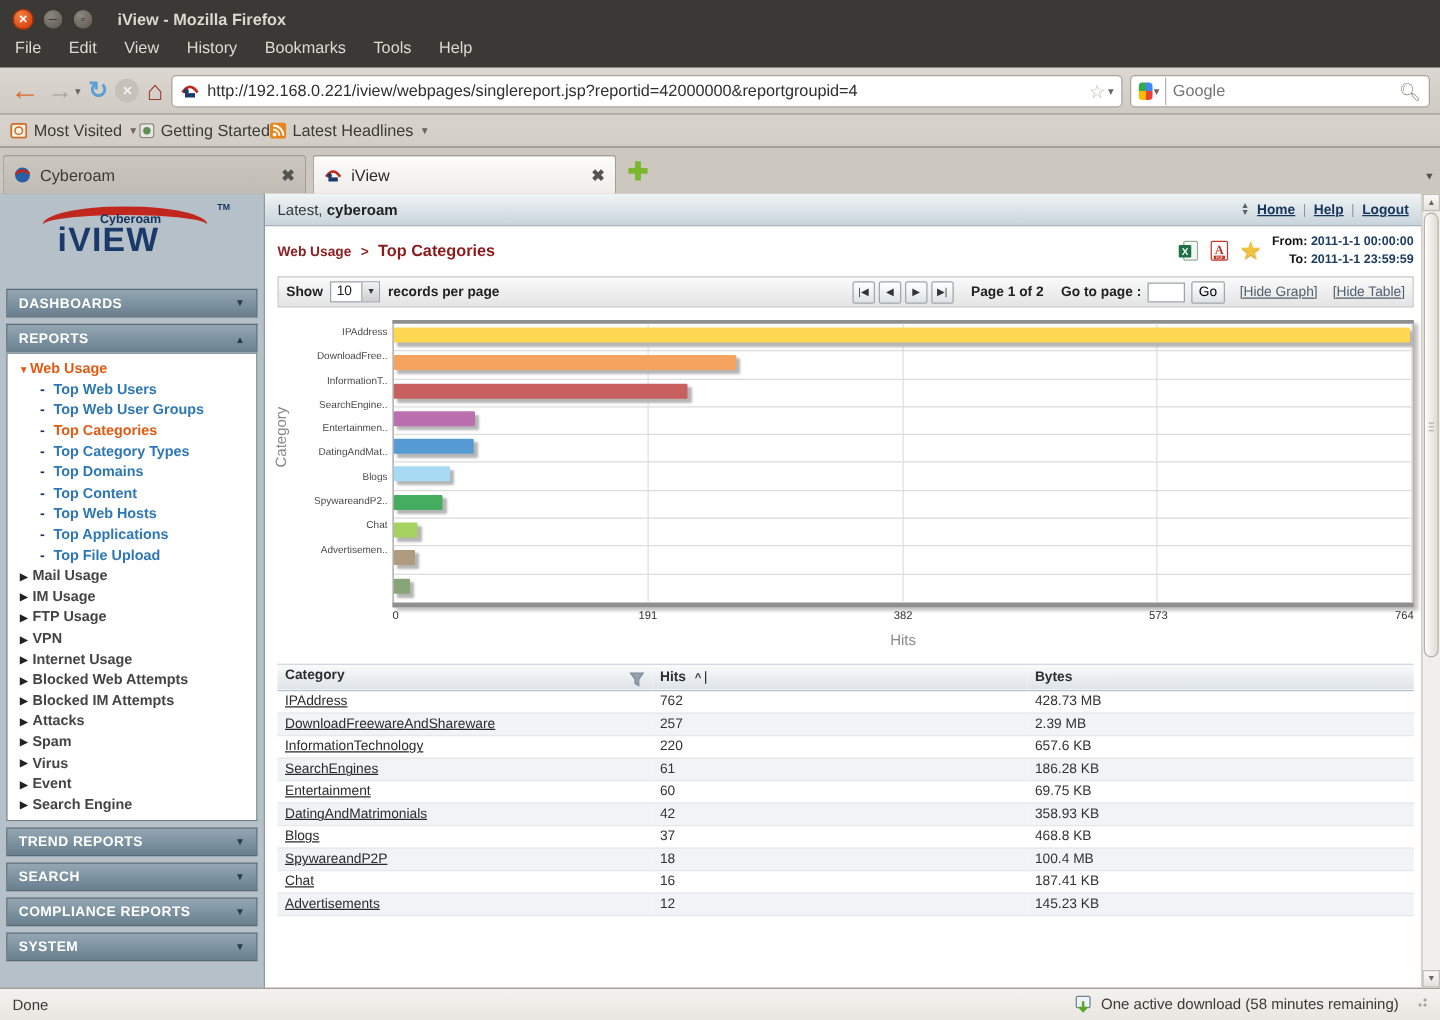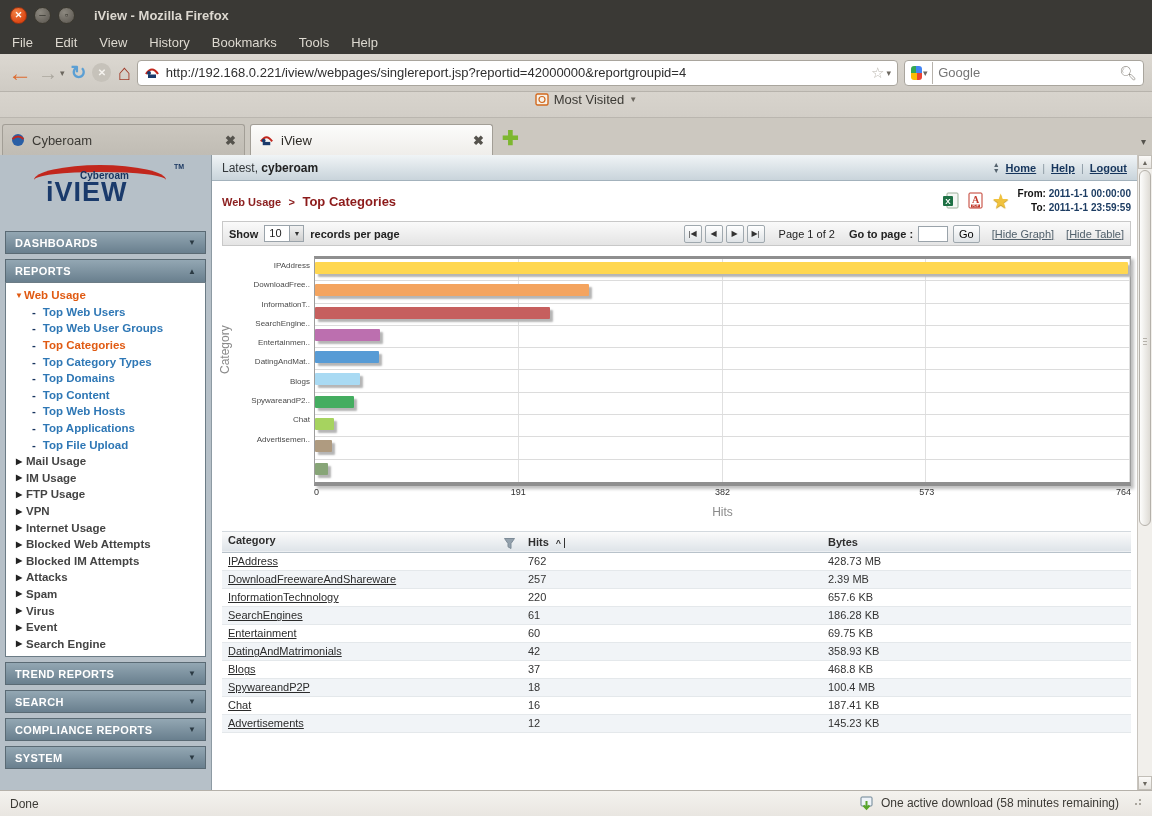--- a/index.html
+++ b/index.html
@@ -6,41 +6,41 @@
   html,body { width:1152px; height:816px; font-family:"Liberation Sans", sans-serif; background:#3a3935; overflow:hidden; }
 
   
   .titlebar { height:30px; background:#3a3935; display:flex; align-items:center; padding:0 10px; }
   .winbtn { width:17px; height:17px; border-radius:50%; margin-right:7px; display:flex; align-items:center; justify-content:center;
             font-size:9px; font-weight:bold; border:1px solid #26251ف; }
   .winbtn.close { background:radial-gradient(circle at 35% 30%, #f28144, #dd4814 70%); border:1px solid #9c3310; color:#fff; }
   .winbtn.min, .winbtn.max { background:radial-gradient(circle at 35% 30%, #8c887f, #65615a 75%); border:1px solid #3a382f; color:#2b2a25; }
   .win-title { color:#dcd8d0; font-weight:bold; font-size:13px; margin-left:12px; }
 
-  .menubar { height:24px; background:#3a3935; display:flex; align-items:center; padding-left:12px; gap:22px; }
+  .menubar { height:24px; background:#3a3935; display:flex; align-items:flex-start; padding-left:12px; gap:22px; }
   .menu-item { color:#dedad1; font-size:13px; cursor:default; }
 
   .navbar { height:38px; background:linear-gradient(#dcd8d1,#cfcbc4); display:flex; align-items:center; padding:0 8px; gap:6px; border-bottom:1px solid #b7b3ac; }
   .navbtn { font-size:20px; line-height:1; background:none; border:none; cursor:pointer; }
   .back-icon { color:#dd6b2f; font-size:24px; font-weight:bold; }
   .fwd-icon { color:#aaa69e; font-size:20px; font-weight:bold; }
   .nav-caret { color:#6b675f; font-size:9px; margin-left:-4px; }
   .reload-icon { color:#5b9fd4; font-size:19px; font-weight:bold; }
   .stop-icon { width:19px; height:19px; border-radius:50%; background:#c6c2ba; color:#f5f3ef; font-size:10px; display:flex; align-items:center; justify-content:center; font-weight:bold; }
   .home-icon { color:#a03c2a; font-size:22px; }
   .urlbar { flex:1; height:26px; background:#fff; border:1px solid #a9a59d; border-radius:4px; display:flex; align-items:center; padding:0 6px; gap:6px; }
   .urlbar input { flex:1; border:none; outline:none; font-size:13px; color:#2f2f2f; font-family:"Liberation Sans",sans-serif; }
   .star-icon { color:#b9b5ad; font-size:15px; }
   .searchbox { width:240px; height:26px; background:#fff; border:1px solid #a9a59d; border-radius:4px; display:flex; align-items:center; padding:0 6px; gap:5px; }
   .g-icon { width:14px; height:14px; border-radius:3px; background:conic-gradient(#4285f4 0 25%, #ea4335 25% 50%, #fbbc05 50% 75%, #34a853 75%); }
   .searchbox input { flex:1; border:none; outline:none; font-size:13px; color:#9a968e; font-family:"Liberation Sans",sans-serif; }
   .mag-icon { color:#8f8b84; font-size:14px; }
   .sep-bar { width:1px; height:22px; background:#b7b3ac; }
 
-  .bookmarksbar { height:26px; background:linear-gradient(#d8d4cd,#d2cec7); display:flex; align-items:center; gap:18px; padding-left:20px; border-bottom:1px solid #bab6af;flex-direction:column; }
+  .bookmarksbar { height:26px; background:linear-gradient(#d8d4cd,#d2cec7); display:flex; align-items:center; padding-left:8px; border-bottom:1px solid #bab6af; }
   .bm-item { display:flex; align-items:center; gap:5px; font-size:13px; color:#3c3a35; cursor:pointer; }
   .bm-caret { font-size:8px; color:#6b675f; }
 
   .tabbar { height:37px; background:#ccc8c0; display:flex; align-items:flex-end; padding:0 2px; position:relative; }
   .tab { width:243px; height:31px; display:flex; align-items:center; padding:0 8px; gap:7px; font-size:13px;
          border:1px solid #a29e96; border-bottom:none; border-radius:3px 3px 0 0; margin-right:5px; cursor:pointer; }
   .tab.inactive { background:linear-gradient(#cbc7bf,#c0bcb4); color:#3c3a35; }
   .tab.active { background:linear-gradient(#fcfcfb,#efedea); color:#2c2a25; }
   .tab .tab-label { flex:1; }
   .tab-close { color:#55534d; font-size:13px; font-weight:bold; }
@@ -105,21 +105,21 @@
 
   .listbar { margin:2px 6px 0 10px; height:25px; background:linear-gradient(#fafafa,#e4e4e4); border:1px solid #c8c8c8;
              display:flex; align-items:center; padding:0 6px; font-size:11px; color:#222; }
   .listbar b { font-weight:bold; }
   .show-select { display:flex; margin:0 6px; border:1px solid #9aa3aa; background:#fff; height:17px; width:40px; cursor:pointer; }
   .show-select .val { flex:1; font-size:11px; padding:1px 0 0 4px; }
   .show-select .dd { width:14px; background:linear-gradient(#f2f2f2,#cfcfcf); border-left:1px solid #9aa3aa; font-size:7px; text-align:center; line-height:15px; color:#333; }
   .pager { display:flex; gap:3px; margin-left:auto; }
   .pg-btn { width:18px; height:18px; border:1px solid #9fa8ae; border-radius:2px; background:linear-gradient(#fff,#dfe3e6);
             font-size:8px; color:#333; cursor:pointer; text-align:center; line-height:16px; font-family:"Liberation Sans",sans-serif; }
-  .page-info { font-weight:normal; margin:0 14px; }
+  .page-info { font-weight:bold; margin:0 14px; }
   .goto-label { font-weight:bold; }
   .goto-input { width:30px; height:16px; border:1px solid #9aa3aa; margin:0 5px; font-size:11px; }
   .go-small { height:18px; border:1px solid #9fa8ae; border-radius:2px; background:linear-gradient(#fff,#dfe3e6); font-size:11px; padding:0 5px; cursor:pointer; font-family:"Liberation Sans",sans-serif; }
   .hide-link { color:#51606b; text-decoration:underline; margin-left:12px; cursor:pointer; }
 
   
   .chart-wrap { position:relative; padding:10px 6px 4px 10px; }
   .chart-grid { display:flex; }
   .ylab { position:absolute; left:6px; top:46%; transform:rotate(-90deg); transform-origin:left top; font-size:12px; color:#8a8a8a; }
   .labels { width:92px; padding-right:4px; }

